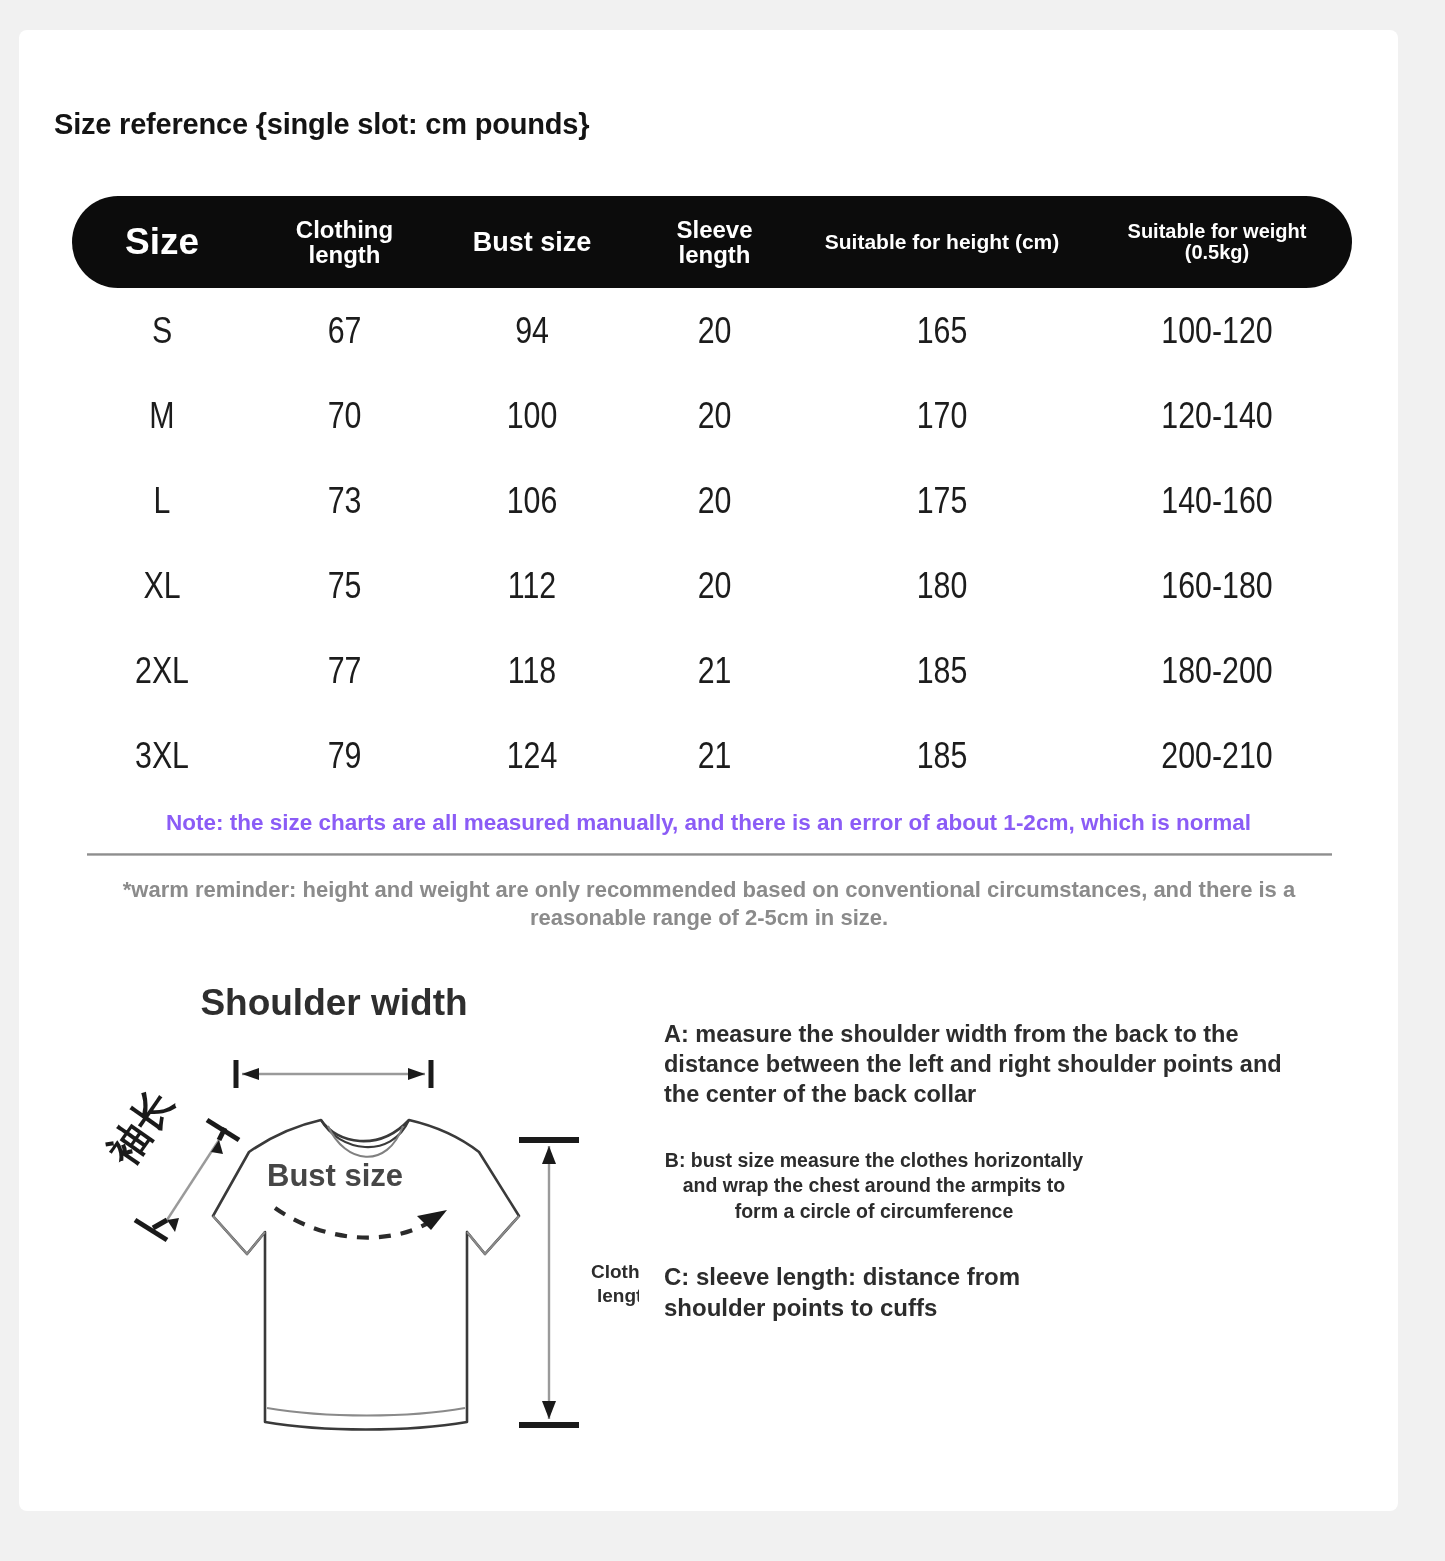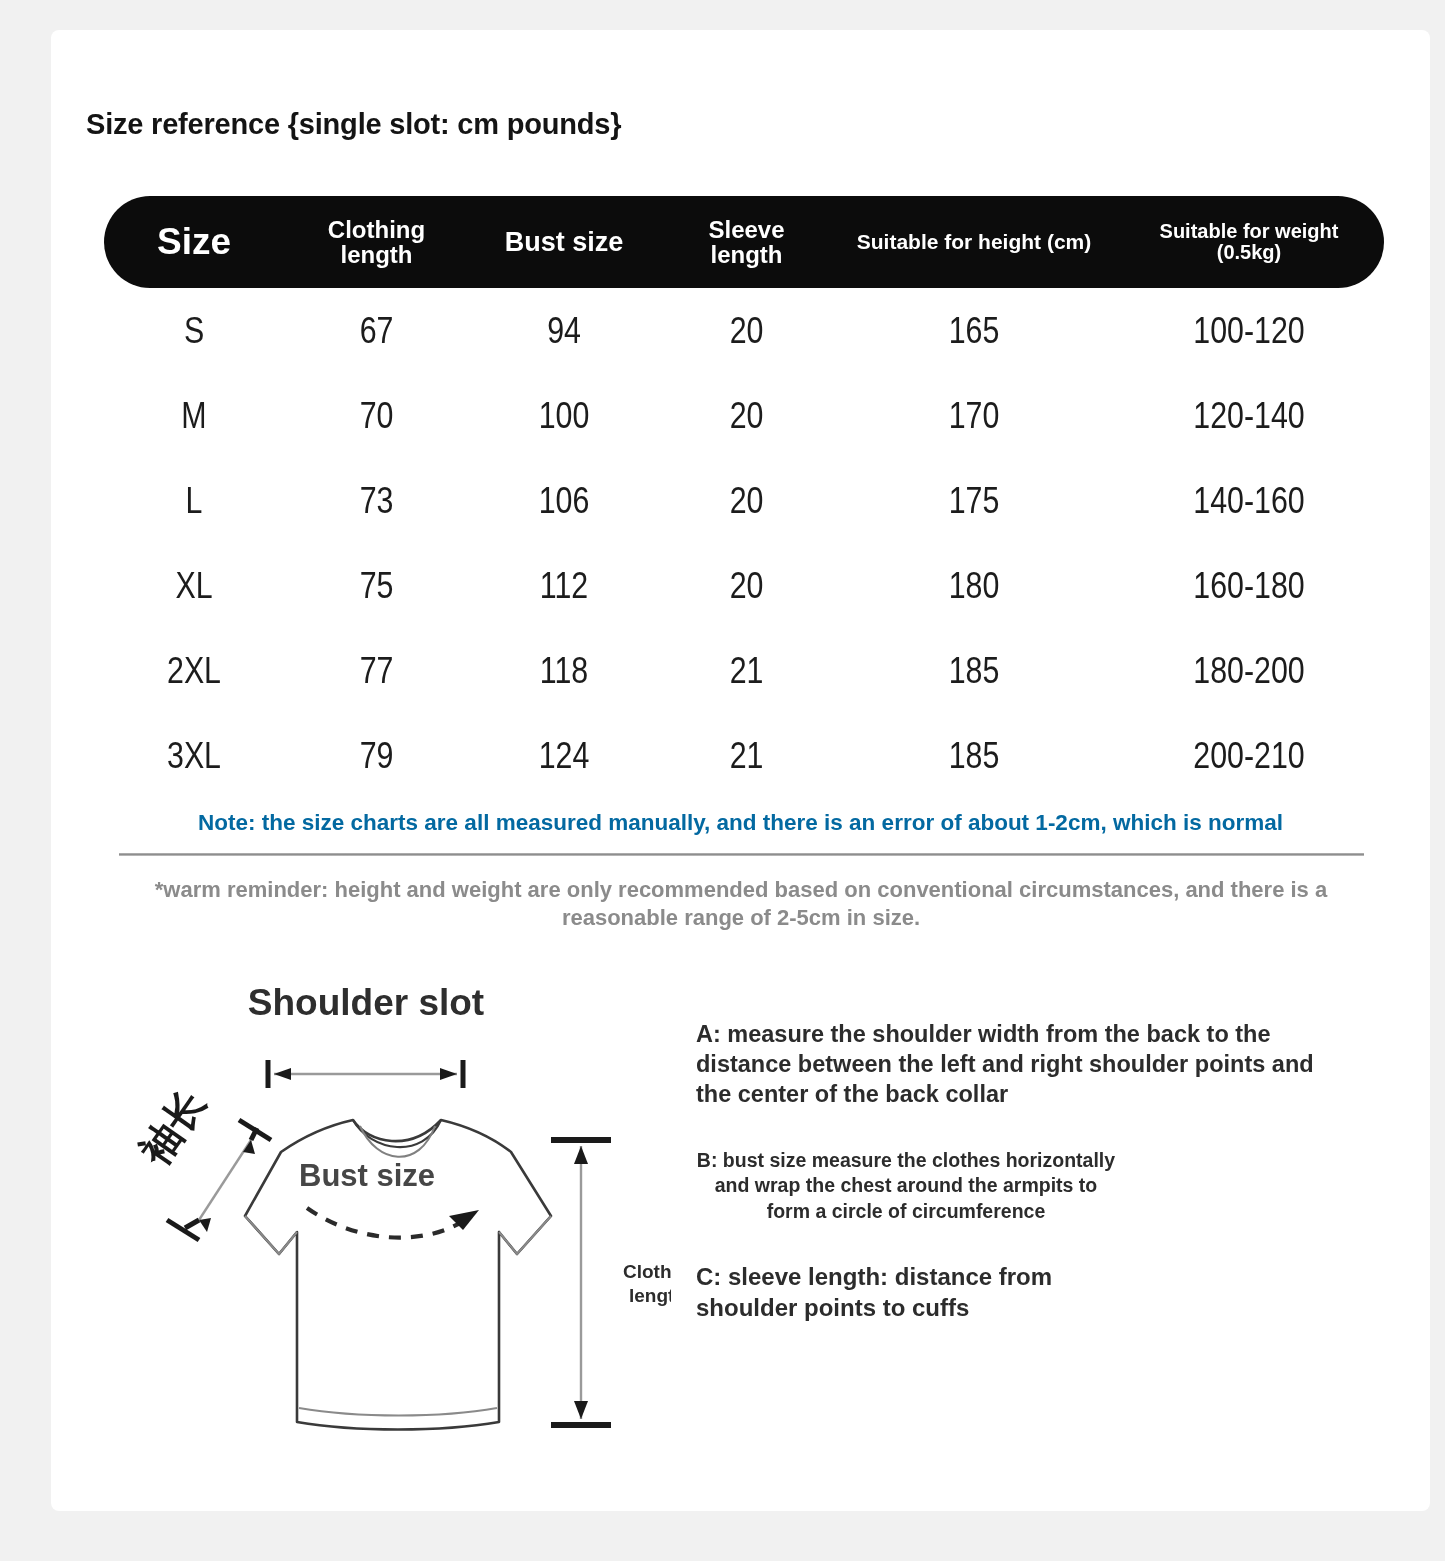--- a/index.html
+++ b/index.html
@@ -15,21 +15,21 @@
   }
   .page {
     position: relative;
     width: 1445px;
     height: 1561px;
     background: #f1f1f1;
     overflow: hidden;
   }
   .card {
     position: absolute;
-    left: 51px;
+    left: 19px;
     top: 30px;
     width: 1379px;
     height: 1481px;
     background: #ffffff;
     border-radius: 8px;
   }
 
   
   .title {
     position: absolute;
@@ -92,21 +92,21 @@
 
   
   .note {
     position: absolute;
     left: 24px;
     top: 780px;
     width: 1331px;
     text-align: center;
     font-size: 22.5px;
     font-weight: bold;
-    color: #0369a1;
+    color: #8b5cf6;
     white-space: nowrap;
   }
   .divider {
     position: absolute;
     left: 68px;
     top: 823px;
     width: 1245px;
     height: 3px;
     background: linear-gradient(to bottom, #b9b9b9, #8e8e8e, #c8c8c8);
   }
@@ -225,21 +225,21 @@
             <div class="cell c-height">185</div>
             <div class="cell c-weight">200-210</div>
           </div>
         </div>
     </div>
 
     <div class="note">Note: the size charts are all measured manually, and there is an error of about 1-2cm, which is normal</div>
     <div class="divider"></div>
     <div class="reminder">*warm reminder: height and weight are only recommended based on conventional circumstances, and there is a reasonable range of 2-5cm in size.</div>
 
-    <div class="shoulder-title">Shoulder slot</div>
+    <div class="shoulder-title">Shoulder width</div>
 
     <div class="diagram">
       <svg width="560" height="450" viewBox="0 0 560 450">
 
         <g stroke="#9a9a9a" fill="#333">
           <line x1="157" y1="20" x2="157" y2="48" stroke="#1a1a1a" stroke-width="5"></line>
           <line x1="352" y1="20" x2="352" y2="48" stroke="#1a1a1a" stroke-width="5"></line>
           <line x1="163" y1="34" x2="346" y2="34" stroke="#9a9a9a" stroke-width="2.6"></line>
           <polygon points="163,34 180,28 180,40" fill="#1a1a1a" stroke="none"></polygon>
           <polygon points="346,34 329,28 329,40" fill="#1a1a1a" stroke="none"></polygon>

